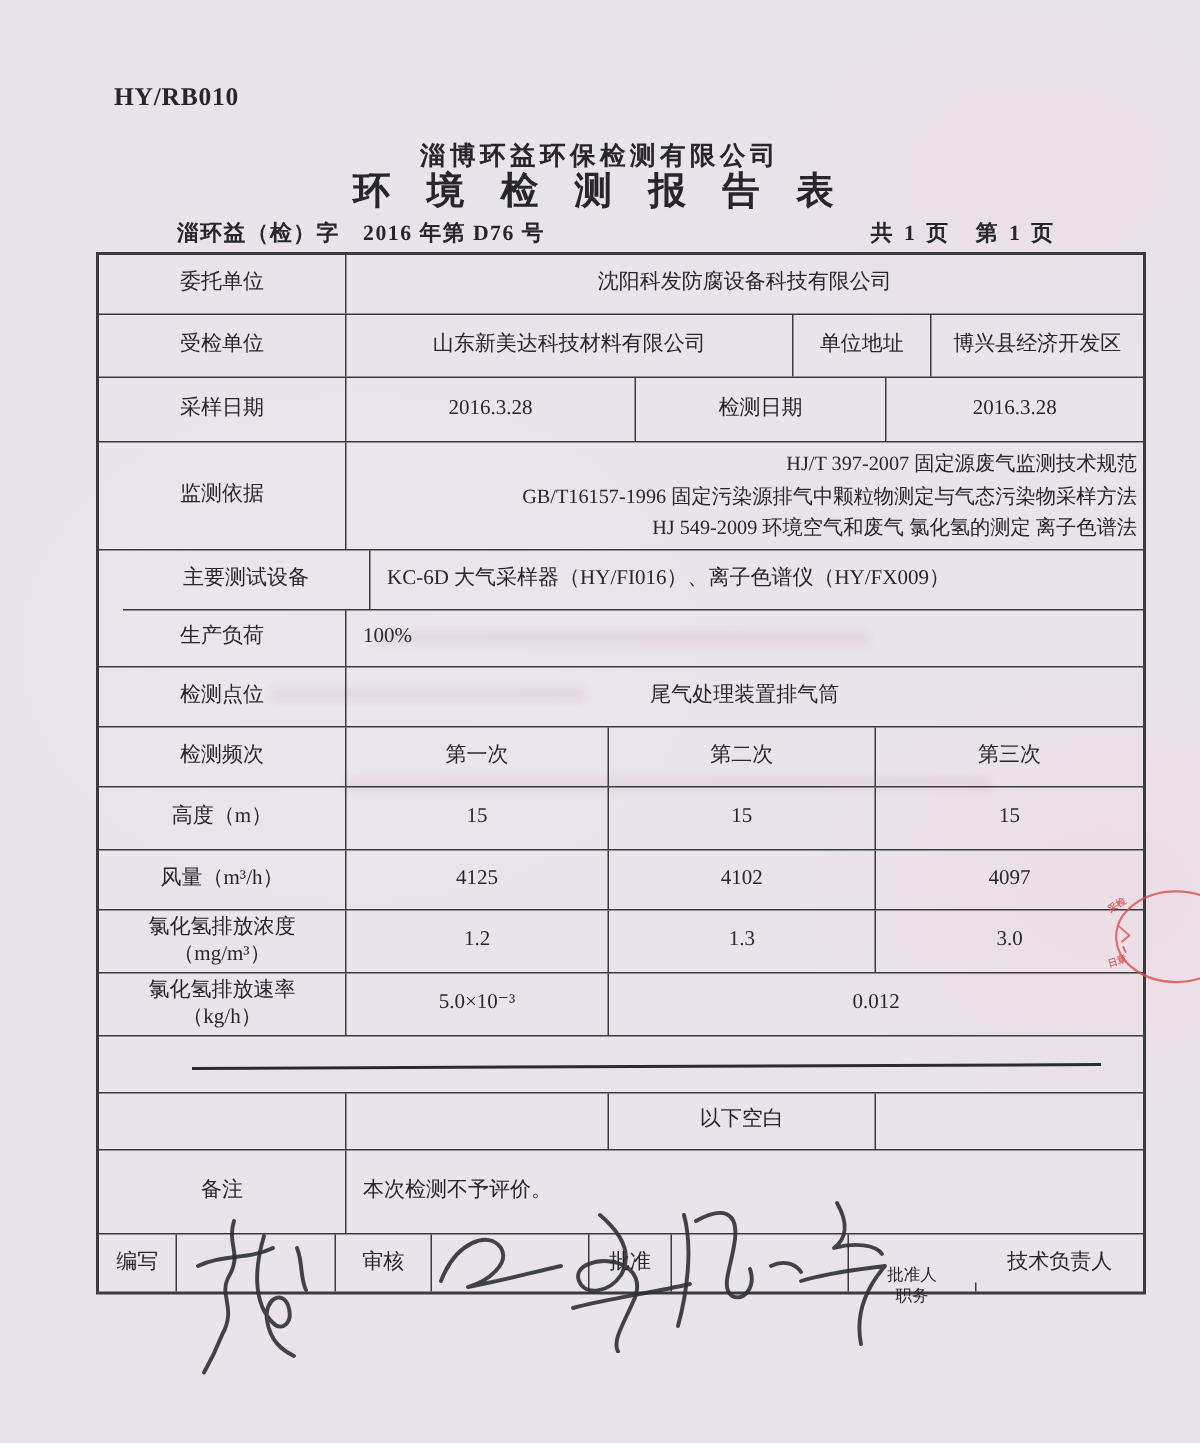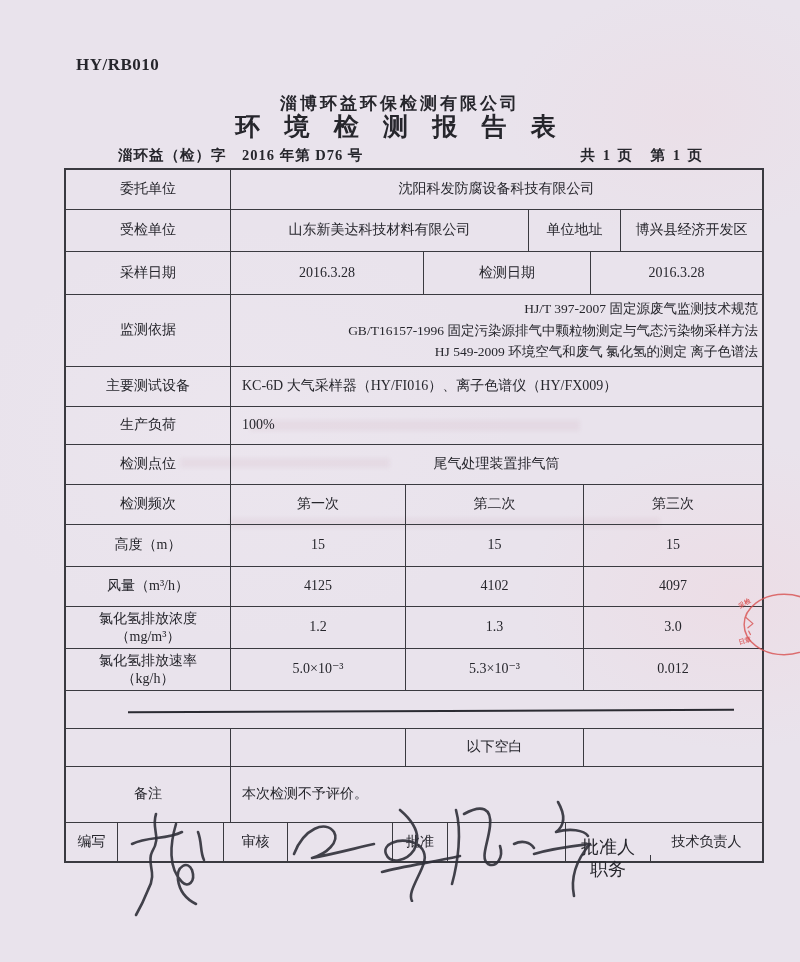--- a/index.html
+++ b/index.html
@@ -43,21 +43,21 @@
   .s55{flex:0 0 55px;} .s118{flex:0 0 118px;} .s85{flex:0 0 85px;}
   .basis-lines{display:block;width:100%;line-height:1.6;font-size:13.5px;}
   .two-line{display:block;line-height:1.25;}
   .strike-row{position:relative;}
   .strike-line{position:absolute;left:62px;right:28px;top:50%;height:2px;background:#2b2b32;transform:rotate(-.25deg);}
   .sig{position:absolute;pointer-events:none;}
   .sig path{fill:none;stroke:#2f2f38;stroke-width:2.6;stroke-linecap:round;stroke-linejoin:round;opacity:.9;}
   .stamp{position:absolute;left:737px;top:543px;width:63px;height:165px;overflow:visible;}
   .stamp text{fill:#d85050;font-size:15px;font-weight:bold;opacity:.85;}
   .ghost{position:absolute;background:rgba(185,135,158,.10);filter:blur(2px);border-radius:3px;}
-  .small13{font-size:18px;margin-top:32px;}
+  .small13{font-size:11px;margin-top:32px;}
 </style>
 </head>
 <body>
 
 <div class="page">
 
   <div class="ghost" style="left:250px;top:420px;width:330px;height:11px;"></div>
   <div class="ghost" style="left:180px;top:458px;width:210px;height:10px;"></div>
   <div class="ghost" style="left:230px;top:518px;width:430px;height:10px;"></div>
 
@@ -114,21 +114,21 @@
         </div>
       <div class="cell grow left">
         <span class="basis-lines">
           <span style="display:block;">HJ/T 397-2007  固定源废气监测技术规范</span>
           <span style="display:block;">GB/T16157-1996 固定污染源排气中颗粒物测定与气态污染物采样方法</span>
           <span style="display:block;">HJ 549-2009 环境空气和废气  氯化氢的测定  离子色谱法</span>
         </span>
       </div>
     </div>
 
-    <div class="row" style="height:40px;">
+    <div class="row" style="height:40px;margin-left:16px;">
       <div class="cell lab">
           <span>主要测试设备</span>
         </div>
       <div class="cell grow left">
           <span>KC-6D 大气采样器（HY/FI016）、离子色谱仪（HY/FX009）</span>
         </div>
     </div>
 
     <div class="row" style="height:38px;">
       <div class="cell lab">
@@ -213,23 +213,20 @@
 
     <div class="row" style="height:42px;">
       <div class="cell lab">
         <span>
           <span class="two-line">氯化氢排放速率</span>
           <span class="two-line">（kg/h）</span>
         </span>
       </div>
       <div class="cell w175">
           <span>5.0×10⁻³</span>
-        </div>
-      <div class="cell w178">
-          <span>5.3×10⁻³</span>
         </div>
       <div class="cell grow">
           <span>0.012</span>
         </div>
     </div>
 
     <div class="row" style="height:38px;">
       <div class="cell grow strike-row">
         <div class="strike-line"></div>
       </div>

